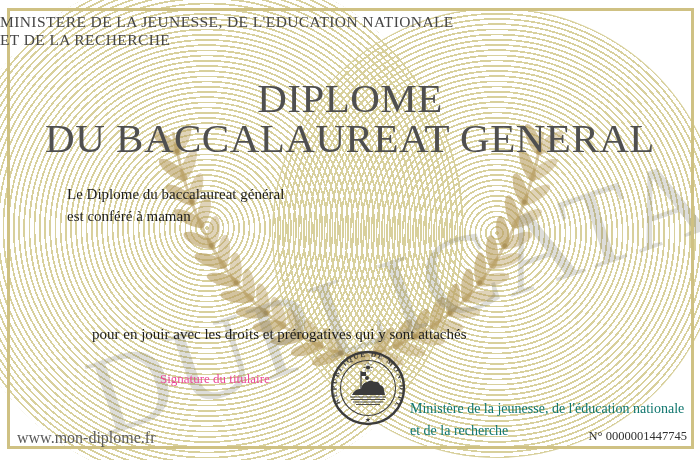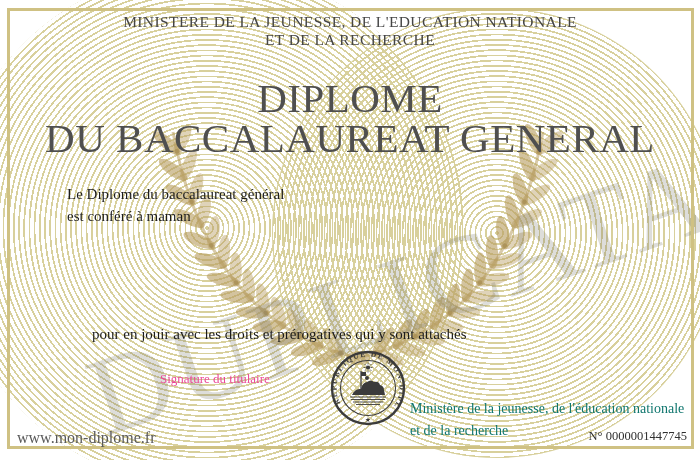--- a/index.html
+++ b/index.html
@@ -24,21 +24,21 @@
   
   .watermark{
     position:absolute;left:70px;top:135px;width:660px;height:320px;
     display:flex;align-items:center;justify-content:center;
     font-size:112px;letter-spacing:4px;color:rgba(125,124,112,0.26);
     transform:rotate(-19deg);z-index:3;pointer-events:none;white-space:nowrap;
   }
   
   .content{position:absolute;inset:0;z-index:5;}
   .hdr{
-    position:absolute;left:0;top:13px;width:100%;text-align:center;
+    position:absolute;left:0;top:13px;width:100%;
     font-size:15.5px;letter-spacing:.4px;color:#454545;line-height:18px;
   }
   .title{
     position:absolute;left:0;width:100%;text-align:center;
     color:#4f4f4f;font-size:41px;letter-spacing:.5px;line-height:40px;
   }
   .title.l1{top:78px;}
   .title.l2{top:118px;}
   .body-block{
     position:absolute;left:67px;top:183px;width:560px;

